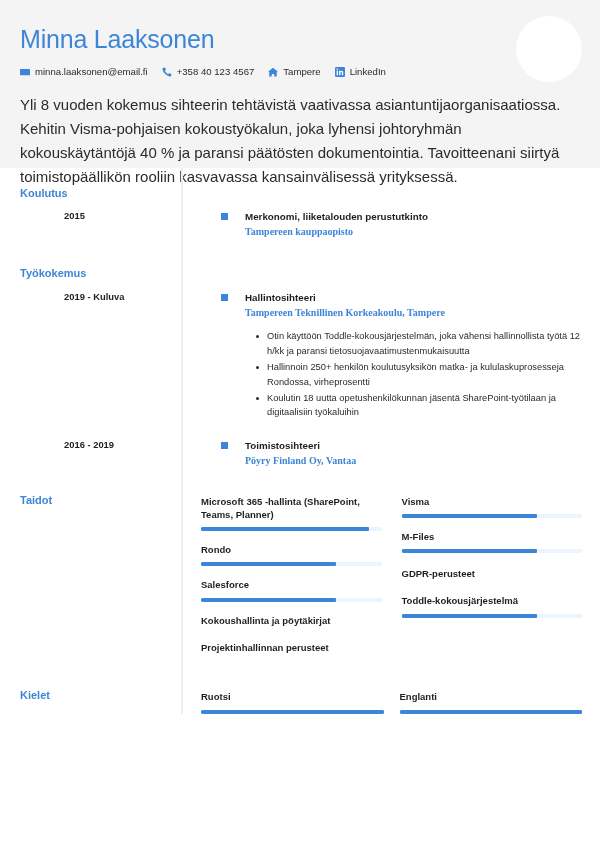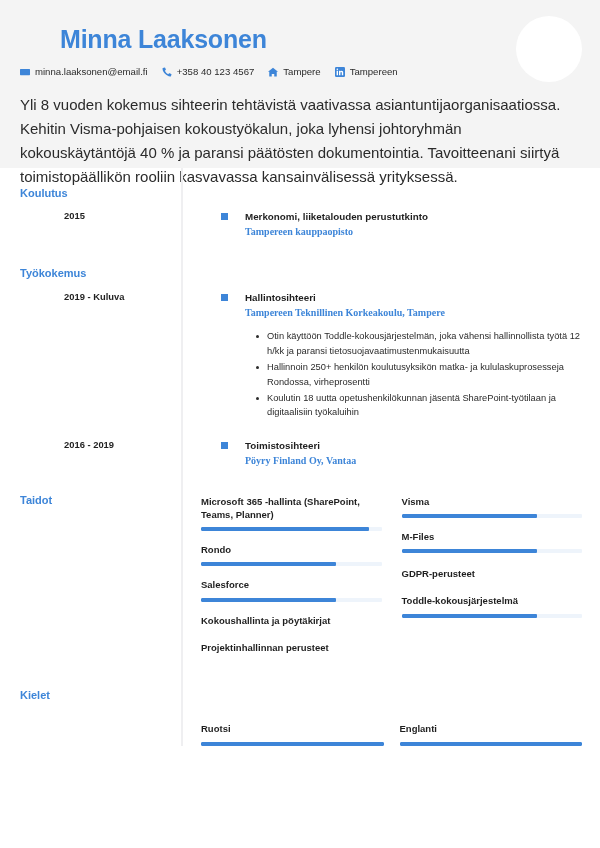--- a/index.html
+++ b/index.html
@@ -14,26 +14,25 @@
 
   
   .header {
     position: relative;
     background: #f4f4f4;
     padding: 26px 20px 20px 20px;
     height: 168px;
   }
   .name {
     font-size: 25px;
-    font-weight: bold;
+    font-weight: normal;
     color: #3d85d8;
     letter-spacing: -0.2px;
     line-height: 1.1;
     margin-bottom: 13px;
-    margin-left: 40px;
   }
   .contact-row {
     display: flex;
     align-items: center;
     gap: 14px;
     flex-wrap: wrap;
     margin-bottom: 16px;
   }
   .contact-item {
     display: flex;
@@ -181,21 +180,21 @@
     overflow: hidden;
   }
   .bar-fill {
     height: 100%;
     background: #3d85d8;
     border-radius: 1px;
   }
   .skill.no-bar { margin-bottom: 14px; }
 
   
-  .lang-grid { display: flex; gap: 16px; margin-top: 32px; }
+  .lang-grid { display: flex; gap: 16px; }
   .lang-col { flex: 1 1 0; min-width: 0; }
   .lang-name {
     font-size: 9.5px;
     font-weight: bold;
     color: #1f1f1f;
     line-height: 1.4;
   }
 </style>
 </head>
 <body>
@@ -236,21 +235,21 @@
 
       <div class="contact-item">
         <span class="ic">
           <svg width="10" height="10" viewBox="0 0 16 16">
               <rect width="16" height="16" rx="2" fill="#3d85d8"></rect>
               <rect x="2.6" y="6" width="2.2" height="7.2" fill="#fff"></rect>
               <circle cx="3.7" cy="3.6" r="1.3" fill="#fff"></circle>
               <path d="M6.4 6h2.1v1a2.4 2.4 0 0 1 2.1-1.1c2 0 2.5 1.2 2.5 3v4.3h-2.2V9.3c0-.9-.3-1.5-1.1-1.5s-1.2.5-1.2 1.5v3.9H6.4z" fill="#fff"></path>
             </svg>
         </span>
-        <span>Tampereen</span>
+        <span>LinkedIn</span>
       </div>
 
     </div>
 
     <div class="summary">Yli 8 vuoden kokemus sihteerin tehtävistä vaativassa asiantuntijaorganisaatiossa. Kehitin Visma-pohjaisen kokoustyökalun, joka lyhensi johtoryhmän kokouskäytäntöjä 40 % ja paransi päätösten dokumentointia. Tavoitteenani siirtyä toimistopäällikön rooliin kasvavassa kansainvälisessä yrityksessä.</div>
 
     <div class="avatar"></div>
   </div>
 
   <div class="body">

